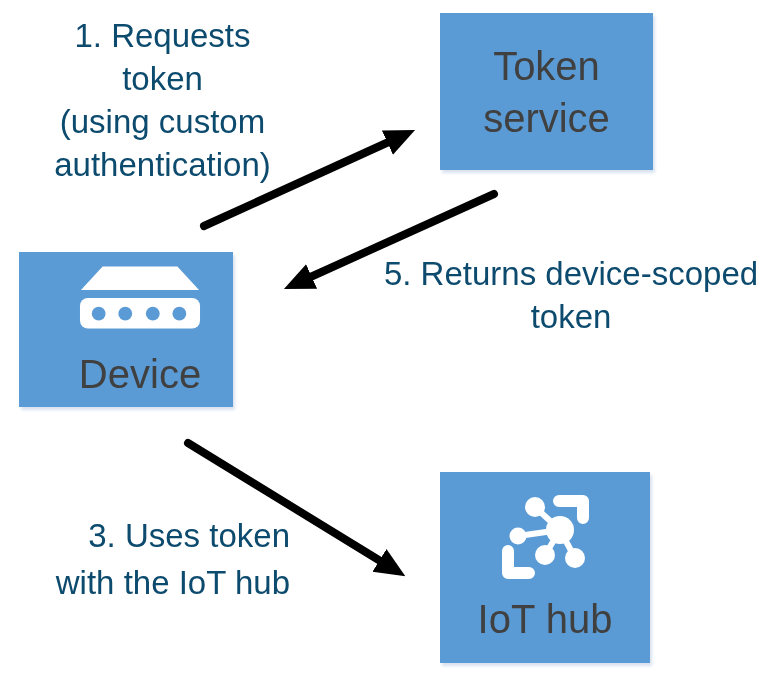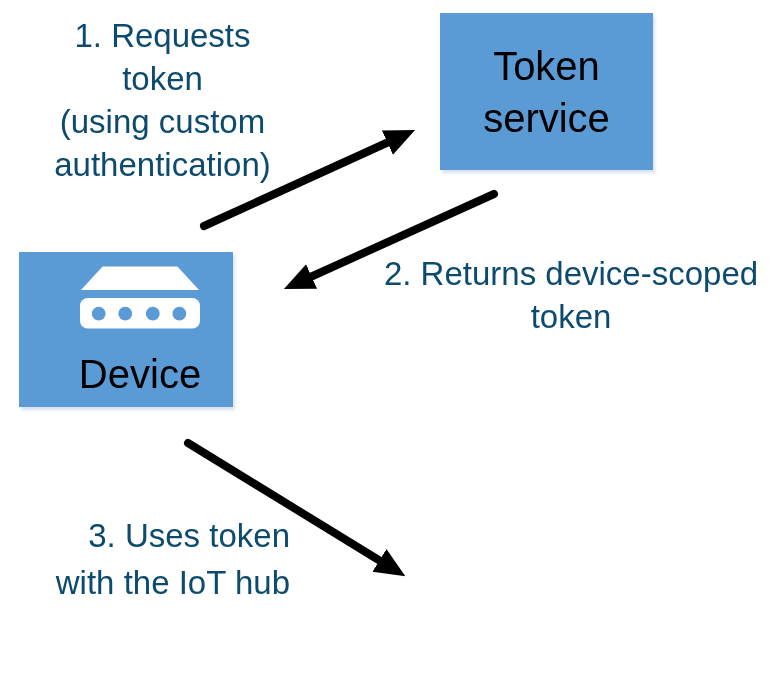--- a/index.html
+++ b/index.html
@@ -23,21 +23,21 @@
     display: flex;
     flex-direction: column;
     align-items: center;
     justify-content: center;
     text-align: center;
     box-shadow: 2px 3px 3px #d9e2ef;
   }
   .node-label {
     font-size: 40px;
     line-height: 52px;
-    color: #000000;
+    color: #404040;
     white-space: pre-line;
   }
   #token-service-box {
     left: 440px; top: 13px;
     width: 213px; height: 157px;
   }
   #token-service-box .node-label { width: 190px; }
   #device-box {
     left: 19px; top: 252px;
     width: 214px; height: 155px;
@@ -91,21 +91,21 @@
     <line class="flow-arrow" x1="204" y1="226" x2="404" y2="135" marker-end="url(#ah)"></line>
     <line class="flow-arrow" x1="494" y1="194" x2="295" y2="284" marker-end="url(#ah)"></line>
     <line class="flow-arrow" x1="188" y1="443" x2="395" y2="570" marker-end="url(#ah)"></line>
   </svg>
 
   <div class="annotation" id="annotation-step1">1. Requests
 token
 (using custom
 authentication)</div>
 
-  <div class="annotation" id="annotation-step2">2. Returns device-scoped
+  <div class="annotation" id="annotation-step2">5. Returns device-scoped
 token</div>
 
   <div class="annotation" id="annotation-step3">3. Uses token
 with the IoT hub</div>
 
   <div class="node" id="token-service-box">
     <div class="node-label">Token service</div>
   </div>
 
   <div class="node" id="device-box">
@@ -113,14 +113,33 @@
       <path d="M2 26 L24 2 L100 2 L122 26 Z" fill="#ffffff"></path>
       <rect x="1" y="34" width="122" height="31" rx="8" fill="#ffffff"></rect>
       <circle cx="20" cy="50" r="7" fill="#5B9BD5"></circle>
       <circle cx="47" cy="50" r="7" fill="#5B9BD5"></circle>
       <circle cx="75" cy="50" r="7" fill="#5B9BD5"></circle>
       <circle cx="102" cy="50" r="7" fill="#5B9BD5"></circle>
     </svg>
     <div class="node-label">Device</div>
   </div>
 
+  <div class="node" id="iot-hub-box">
+    <svg class="icon-svg" width="96" height="92" viewBox="0 0 96 92">
+
+      <path d="M62 10 L86 10 L86 27" fill="none" stroke="#ffffff" stroke-width="12" stroke-linecap="round" stroke-linejoin="round"></path>
+      <path d="M11 60 L11 82 L32 82" fill="none" stroke="#ffffff" stroke-width="12" stroke-linecap="round" stroke-linejoin="round"></path>
+
+      <line x1="63" y1="39" x2="38" y2="16" stroke="#ffffff" stroke-width="6"></line>
+      <line x1="63" y1="39" x2="21" y2="45" stroke="#ffffff" stroke-width="6"></line>
+      <line x1="63" y1="39" x2="48" y2="64" stroke="#ffffff" stroke-width="6"></line>
+      <line x1="63" y1="39" x2="78" y2="67" stroke="#ffffff" stroke-width="6"></line>
+
+      <circle cx="63" cy="39" r="14" fill="#ffffff"></circle>
+      <circle cx="38" cy="16" r="10" fill="#ffffff"></circle>
+      <circle cx="21" cy="45" r="8.5" fill="#ffffff"></circle>
+      <circle cx="48" cy="64" r="10" fill="#ffffff"></circle>
+      <circle cx="78" cy="67" r="10" fill="#ffffff"></circle>
+    </svg>
+    <div class="node-label">IoT hub</div>
+  </div>
 
 </div>
 
 </body></html>

